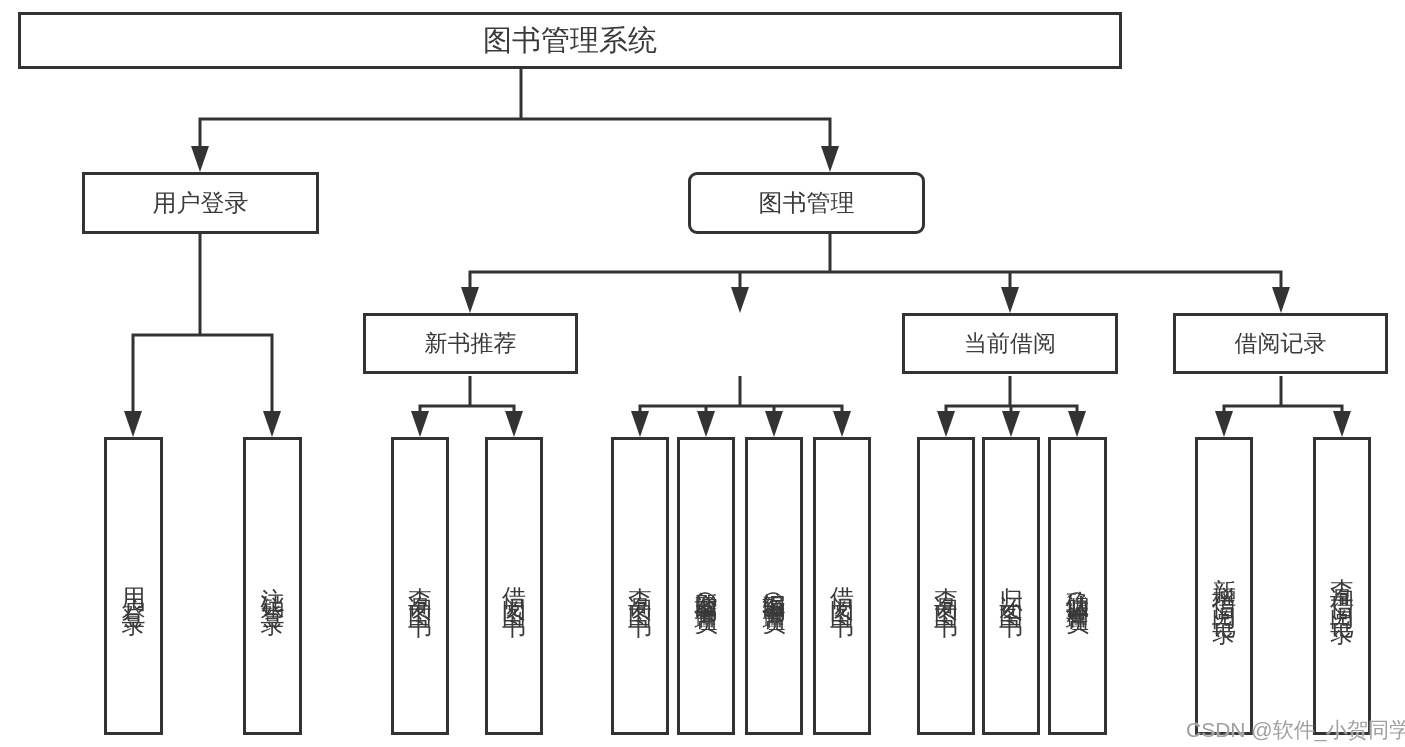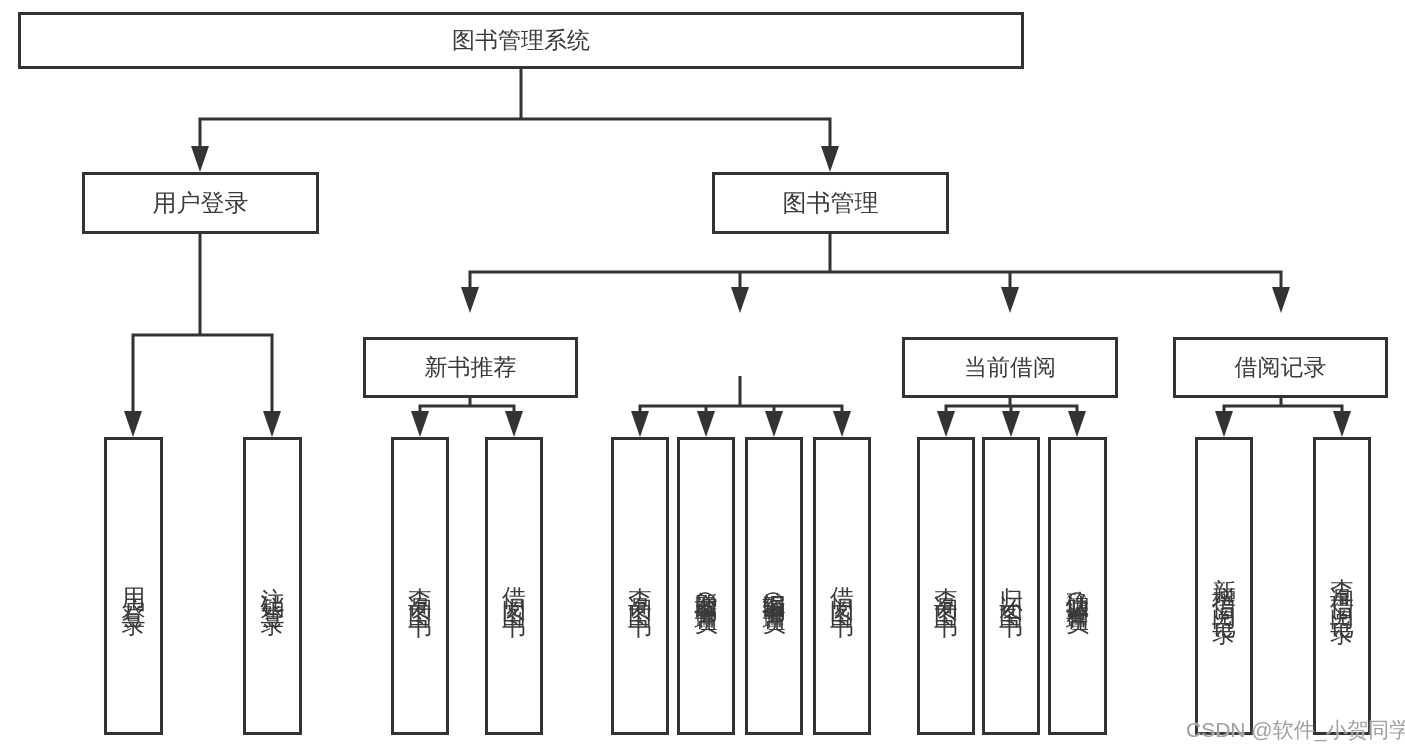--- a/index.html
+++ b/index.html
@@ -40,25 +40,25 @@
   .box {
     position: absolute;
     background: #ffffff;
     border: 3px solid var(--box-border);
     display: flex;
     align-items: center;
     justify-content: center;
     color: var(--text);
     z-index: 2;
   }
-  .box-root  { left: 18px;  top: 12px;  width: 1006px; height: 57px; font-size: 23px; }
+  .box-root  { left: 18px;  top: 12px;  width: 1104px; height: 57px; font-size: 29px; }
   .box-l2    { top: 172px; width: 237px; height: 62px; font-size: 24px; }
   .box-l2.a  { left: 82px; }
-  .box-l2.b  { left: 712px; }
-  .box-l3    { top: 313px; height: 61px; font-size: 23px; margin-top: 24px; }
+  .box-l2.b  { left: 688px; border-radius: 9px; }
+  .box-l3    { top: 313px; height: 61px; font-size: 23px; }
   .box-l3.a  { left: 363px;  width: 215px; }
   .box-l3.b  { left: 630px;  width: 217px; }
   .box-l3.c  { left: 902px;  width: 216px; }
   .box-l3.d  { left: 1173px; width: 215px; }
 
   .leaf {
     position: absolute;
     top: 437px;
     width: 59px;
     height: 298px;

